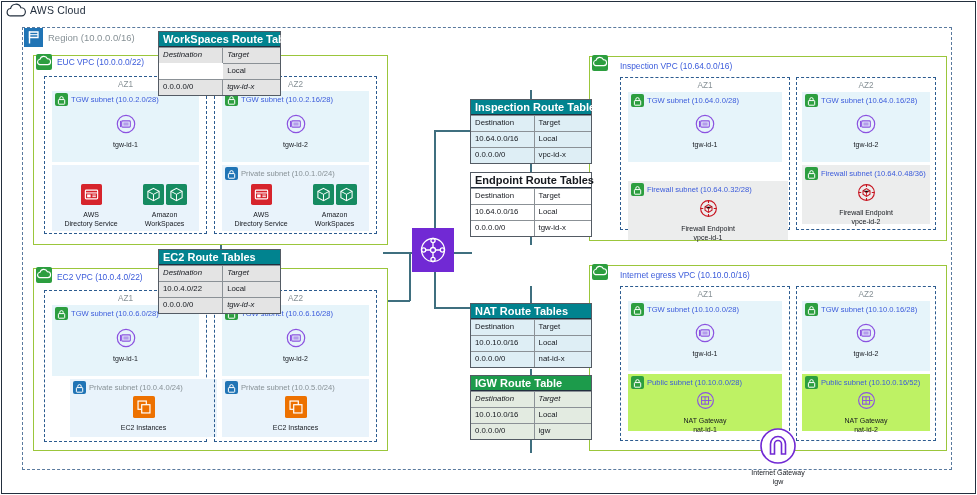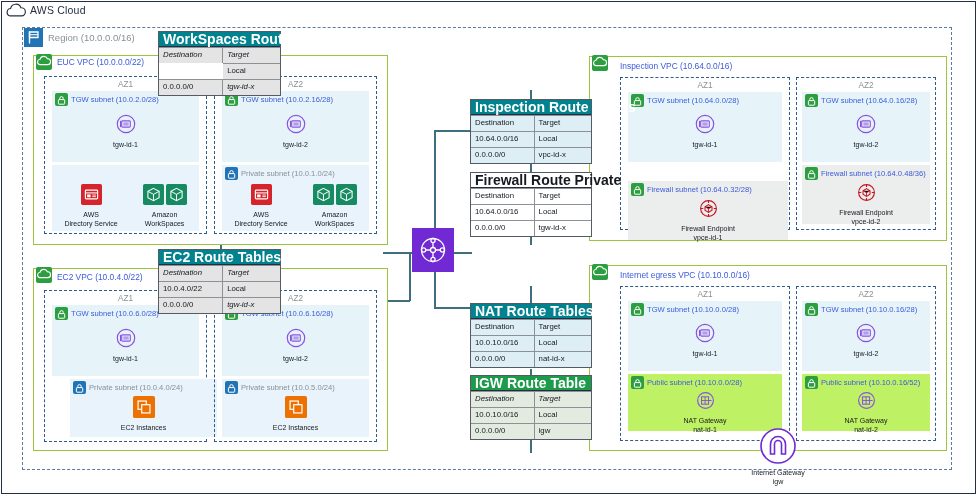--- a/index.html
+++ b/index.html
@@ -40,21 +40,21 @@
   .ico-blue{background:#2074b5;}
   .sn-name{font-size:7.6px;white-space:nowrap;}
   .nm-blue{color:#3b5bdb;}
   .nm-gray{color:#879196;}
 
   .res{position:absolute;text-align:center;width:100%;}
   .res-label{font-size:7px;color:#16191f;line-height:1.22;margin-top:2px;white-space:nowrap;}
 
   
   .rt{position:absolute;border:1px solid #545b64;background:#fff;box-sizing:border-box;}
-  .rt-title{font-size:14px;font-weight:bold;padding:2px 4px;box-sizing:border-box;height:15px;line-height:11px;white-space:nowrap;}
+  .rt-title{font-size:11px;font-weight:bold;padding:2px 4px;box-sizing:border-box;height:15px;line-height:11px;white-space:nowrap;}
   .rt-title-teal{background:#01838f;color:#fff;border-bottom:1.6px solid #232f3e;}
   .rt-title-white{background:#fff;color:#16191f;border-bottom:1.6px solid #232f3e;}
   .rt-title-green{background:#1c9b4b;color:#fff;border-bottom:1.6px solid #232f3e;}
   .rt-row{display:flex;height:16px;font-size:7.8px;color:#16191f;}
   .rt-row > div{box-sizing:border-box;padding:2px 4px;border-top:1px solid #8b9196;overflow:hidden;white-space:nowrap;}
   .rt-row > div:first-child{border-right:1px solid #8b9196;}
   .rt-hdr > div{font-style:italic;}
   .rt-blue .rt-row > div{background:#deeef5;}
   .rt-gray .rt-row > div{background:#e4e4e4;}
   .rt-white .rt-row > div{background:#fff;}
@@ -565,21 +565,21 @@
       <div style="width:53%;">10.64.0.0/16</div>
       <div style="width:47%;">Local</div>
     </div>
     <div class="rt-row">
       <div style="width:53%;">0.0.0.0/0</div>
       <div style="width:47%;">vpc-id-x</div>
     </div>
   </div>
 
   <div class="rt rt-white" style="left:470px;top:172px;width:122px;">
-    <div class="rt-title rt-title-white">Firewall Route Private</div>
+    <div class="rt-title rt-title-white">Endpoint Route Tables</div>
     <div class="rt-row rt-hdr rt-noitalic">
       <div style="width:53%;">Destination</div>
       <div style="width:47%;">Target</div>
     </div>
     <div class="rt-row">
       <div style="width:53%;">10.64.0.0/16</div>
       <div style="width:47%;">Local</div>
     </div>
     <div class="rt-row">
       <div style="width:53%;">0.0.0.0/0</div>

